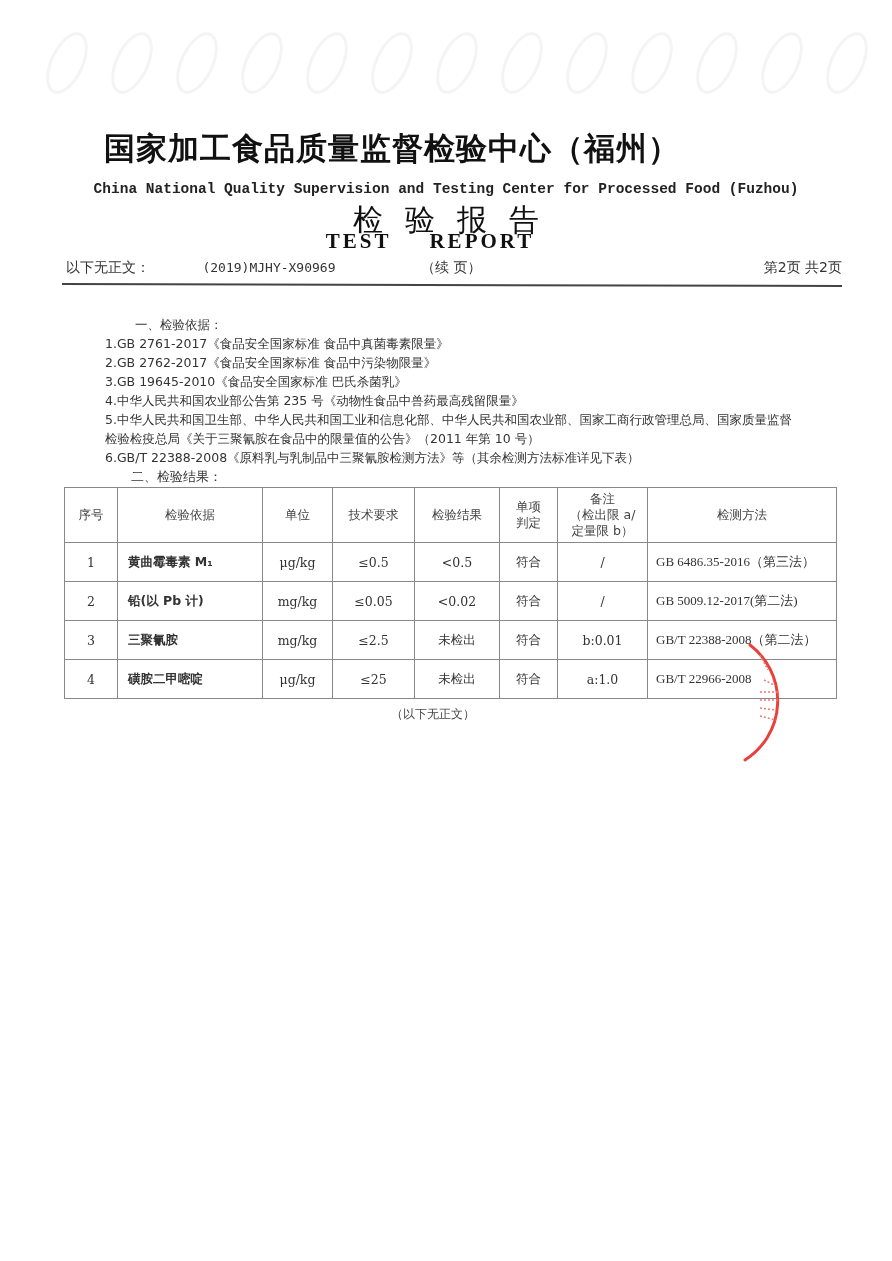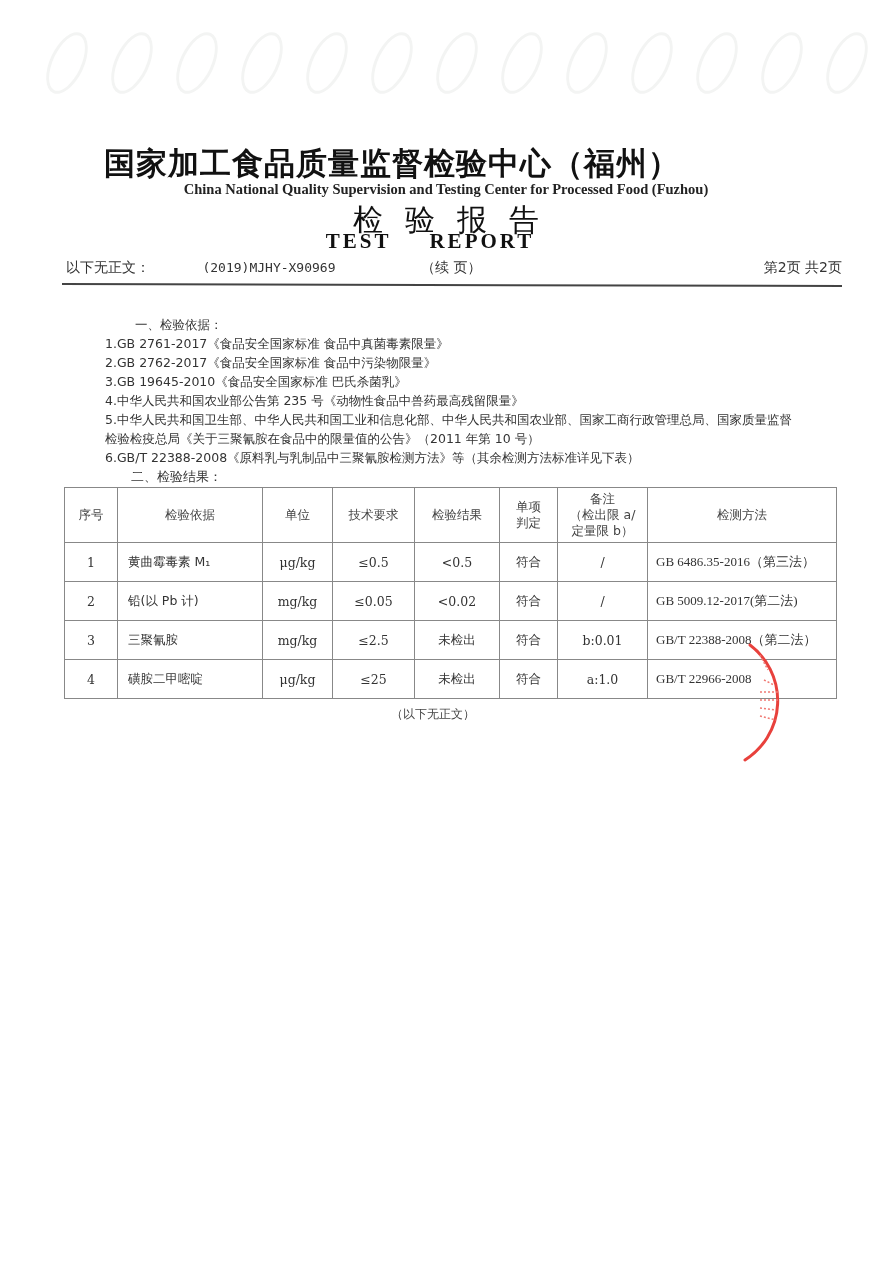--- a/index.html
+++ b/index.html
@@ -1,25 +1,25 @@
 <!DOCTYPE html>
 <html><head>
 <meta charset="utf-8">
 <style>
   html, body { margin: 0; padding: 0; background: #ffffff; }
   body { width: 892px; height: 1261px; position: relative; overflow: hidden;
          font-family: "DejaVu Serif", "Liberation Serif", serif; color: #1a1a1a; }
   .watermark { position: absolute; left: 0; top: 0; width: 892px; height: 1261px; pointer-events: none; }
   .wm { position: absolute; width: 28px; height: 60px; border: 3px solid #f3f4f3; border-radius: 50%;
         transform: rotate(25deg); }
-  .title-cn { position: absolute; left: 0; width: 784px; top: 143px; text-align: center;
+  .title-cn { position: absolute; left: 0; width: 784px; top: 128px; text-align: center;
               font-size: 31px; font-weight: bold; letter-spacing: 1px; color: #111;
               font-family: "DejaVu Serif", serif; }
   .title-en { position: absolute; left: 0; width: 892px; top: 181px; text-align: center;
-              font-size: 14.5px; font-weight: bold; font-family: Liberation Serif, serif; color: #222; }
+              font-size: 14.5px; font-weight: bold; font-family: Liberation Mono, monospace; color: #222; }
   .report-cn { position: absolute; left: 0; width: 892px; top: 200px; text-align: center;
                font-size: 30px; letter-spacing: 22px; font-family: "DejaVu Serif", serif; color: #111; padding-left: 22px; box-sizing: border-box; }
   .report-en { position: absolute; left: 0; width: 860px; top: 229px; text-align: center;
                font-size: 21px; font-weight: bold; letter-spacing: 3px; font-family: "Liberation Serif", serif; color: #111; }
   .report-en span.gap { display: inline-block; width: 38px; }
   .meta-row { position: absolute; top: 259px; left: 66px; width: 776px; height: 22px; font-size: 14px;
               font-family: "DejaVu Sans", sans-serif; color: #333; }
   .meta-row .left { position: absolute; left: 0; top: 0; }
   .meta-row .mid { position: absolute; left: 355px; top: 0; }
   .meta-row .right { position: absolute; right: 0; top: 0; }
@@ -30,21 +30,21 @@
   .basis .heading { padding-left: 30px; }
   .basis .line { white-space: nowrap; }
   .basis .wrap { white-space: normal; }
   .results-heading { position: absolute; left: 131px; top: 468px; font-size: 13px; font-family: "DejaVu Sans", sans-serif; color: #333; }
   table.results { position: absolute; left: 64px; top: 487px; border-collapse: collapse; table-layout: fixed;
                   font-size: 12.5px; font-family: "DejaVu Serif", serif; color: #333; }
   table.results td, table.results th { border: 1px solid #888; text-align: center; vertical-align: middle; padding: 0 4px;
                   font-weight: normal; }
   table.results th { height: 54px; font-family: "DejaVu Sans", sans-serif; color: #444; line-height: 16px; }
   table.results td { height: 38px; }
-  table.results td.item { text-align: left; padding-left: 10px; font-family: "DejaVu Sans", sans-serif; }
+  table.results td.item { text-align: left; padding-left: 10px; font-family: "DejaVu Sans", sans-serif; font-weight: bold; }
   table.results td.method { text-align: left; padding-left: 8px; font-family: "Liberation Serif", serif; font-size: 13px; }
   .end-note { position: absolute; left: 372px; top: 706px; font-size: 12px; font-family: "DejaVu Sans", sans-serif; color: #444; margin-left: 19px; }
   .stamp { position: absolute; left: 640px; top: 600px; width: 170px; height: 170px; pointer-events: none; }
 </style>
 </head>
 <body>
 
 <div class="watermark">
   <div class="wm" style="left:50px;top:30px"></div>
   <div class="wm" style="left:115px;top:30px"></div>

